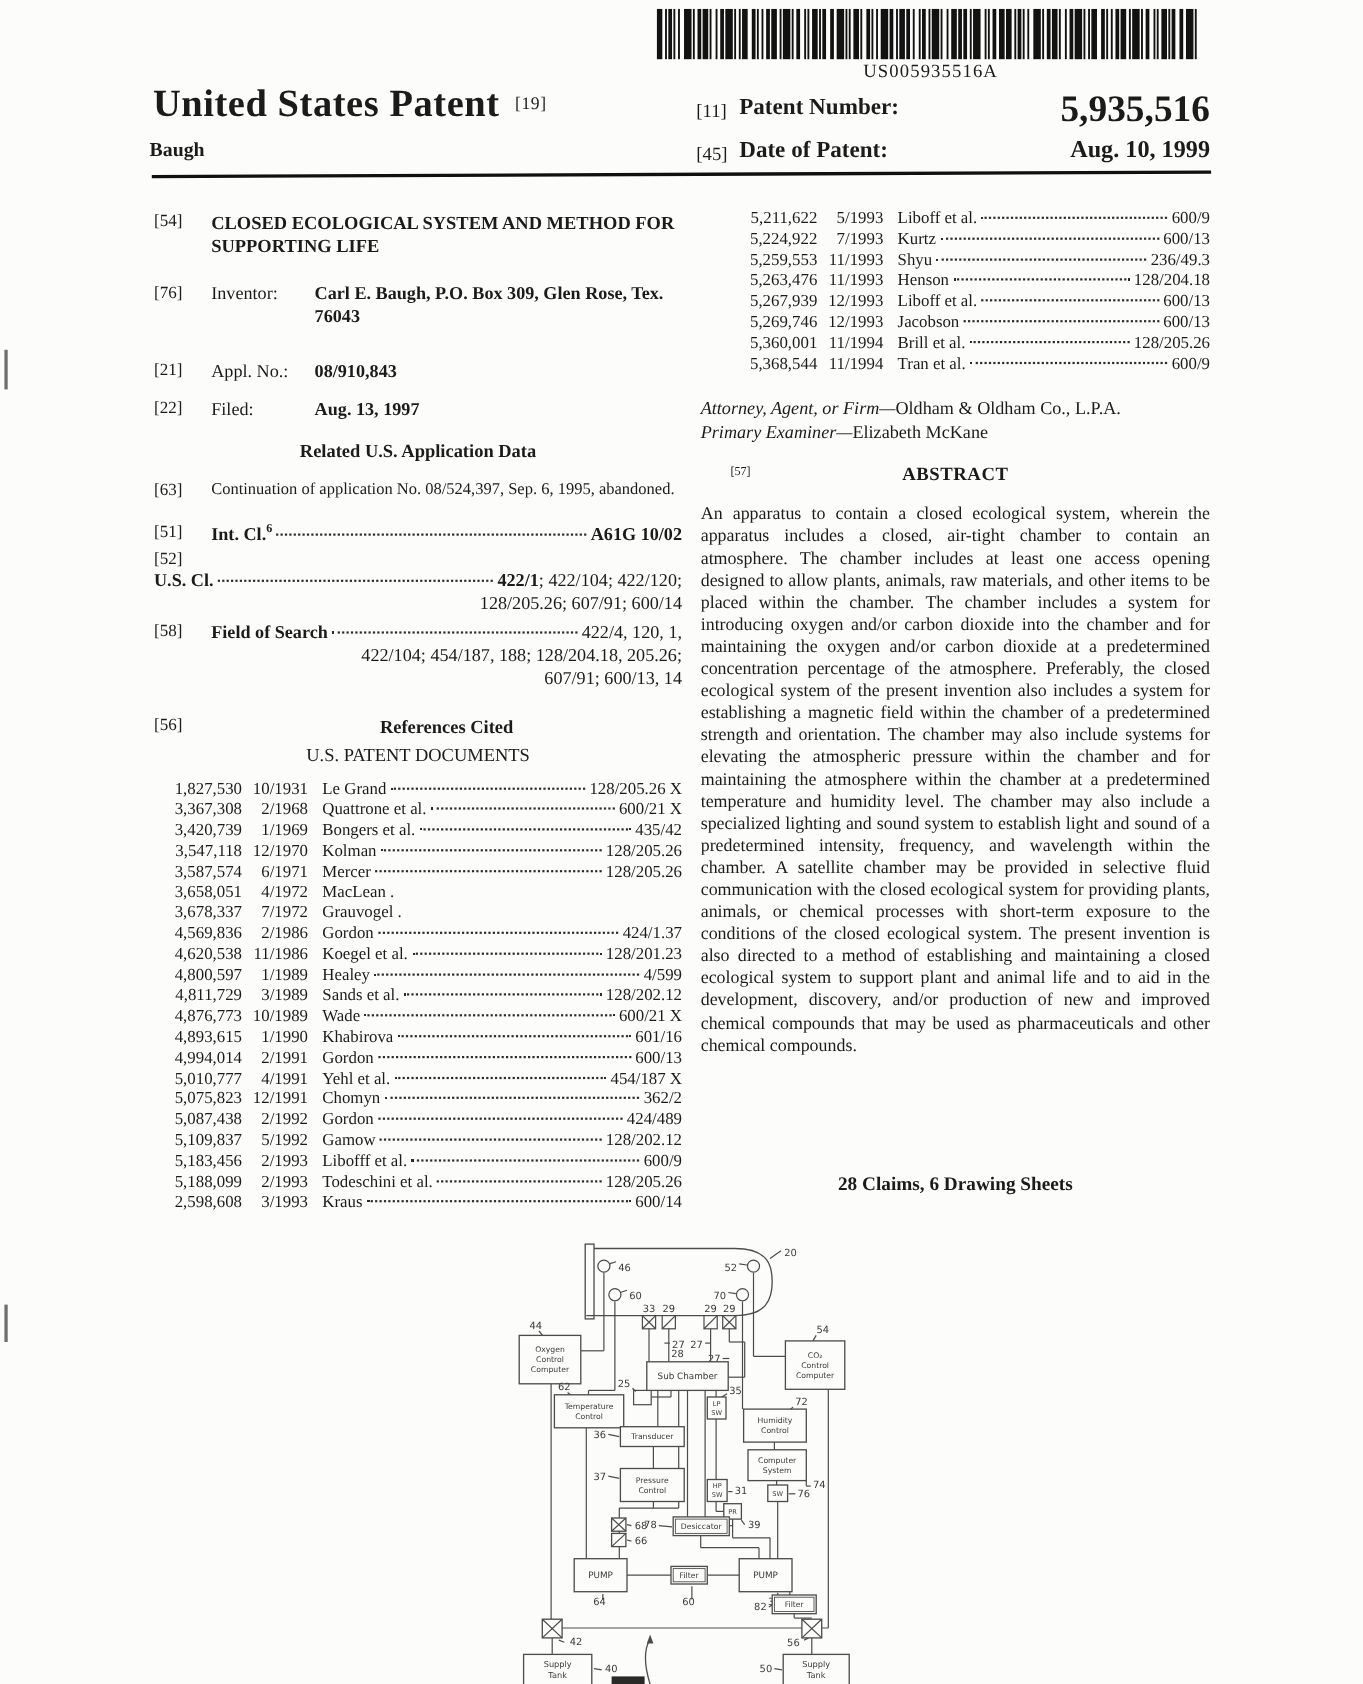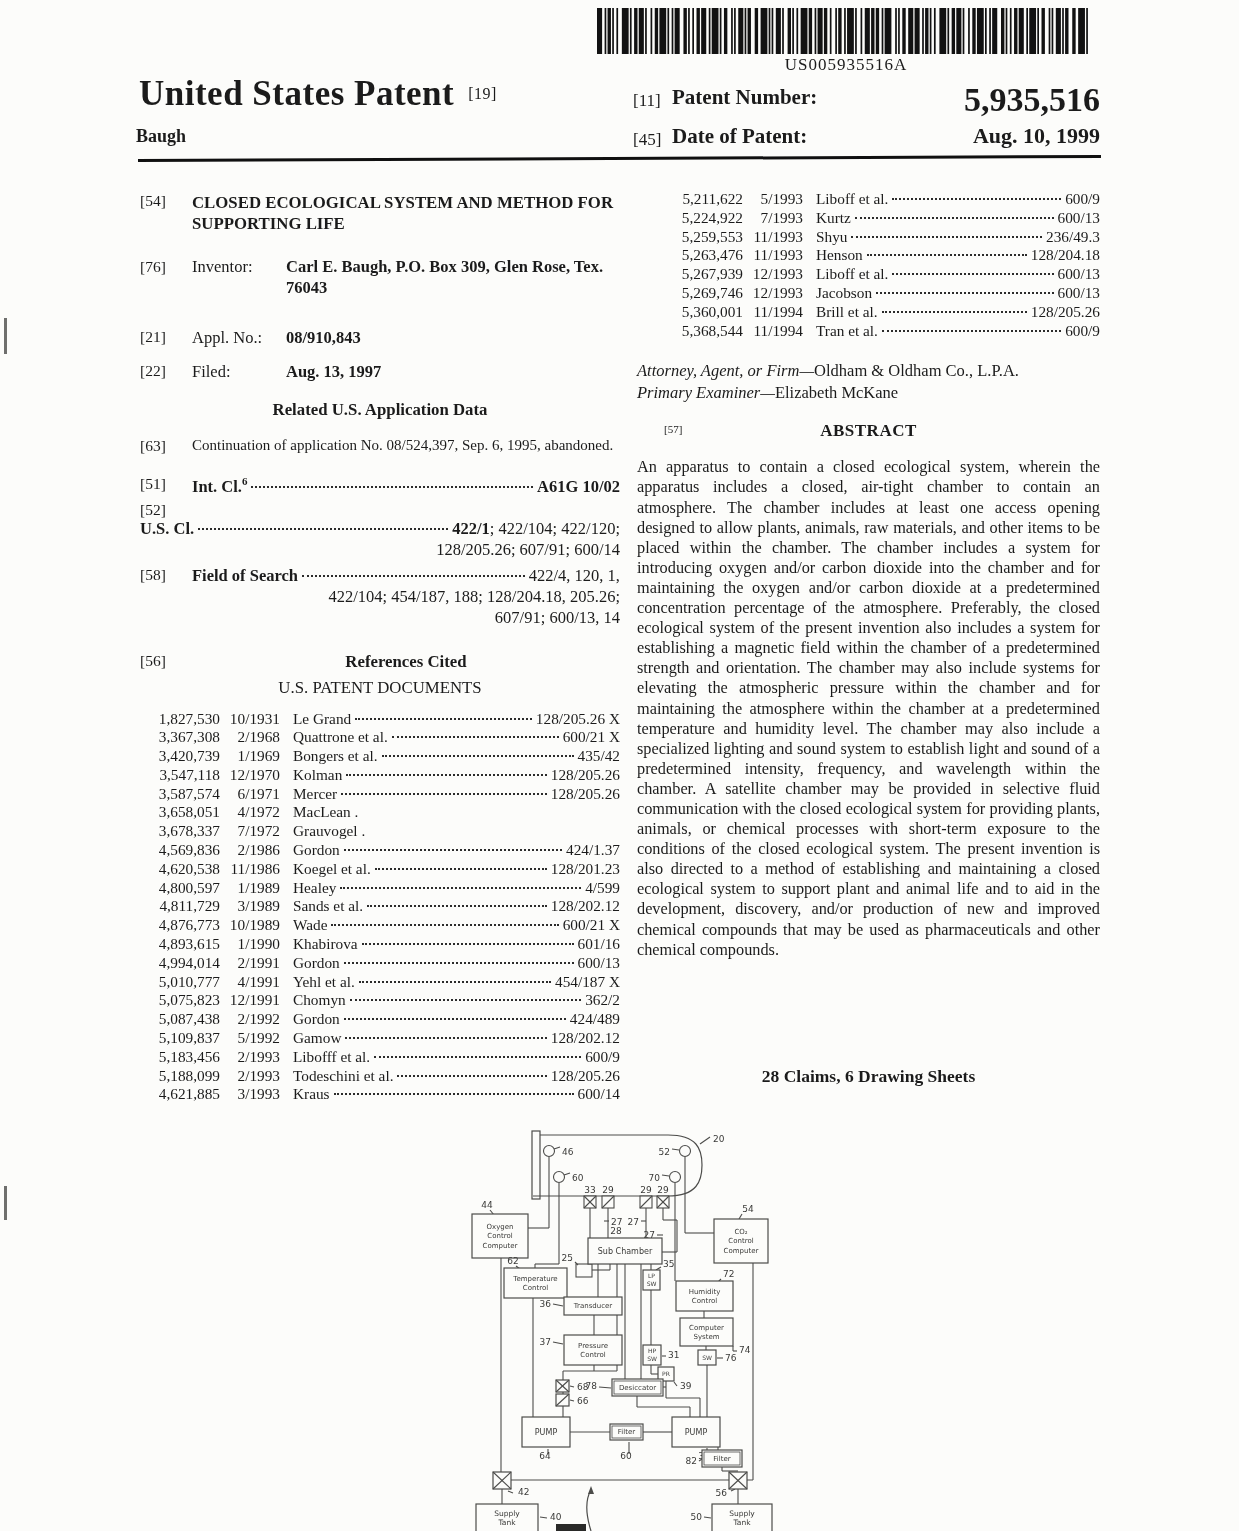--- a/index.html
+++ b/index.html
@@ -355,21 +355,21 @@
           <span class="cls">600/9</span>
         </div>
         <div class="refrow">
           <span class="no">5,188,099</span>
           <span class="dt">2/1993</span>
           <span class="nm">Todeschini et al.</span>
           <span class="dots"></span>
           <span class="cls">128/205.26</span>
         </div>
         <div class="refrow">
-          <span class="no">4,621,885</span>
+          <span class="no">2,598,608</span>
           <span class="dt">3/1993</span>
           <span class="nm">Kraus</span>
           <span class="dots"></span>
           <span class="cls">600/14</span>
         </div>
       </div>
   </div>
 
   <div class="col-right">
     <div class="refs" id="refs-right" style="padding-left:26px;">

